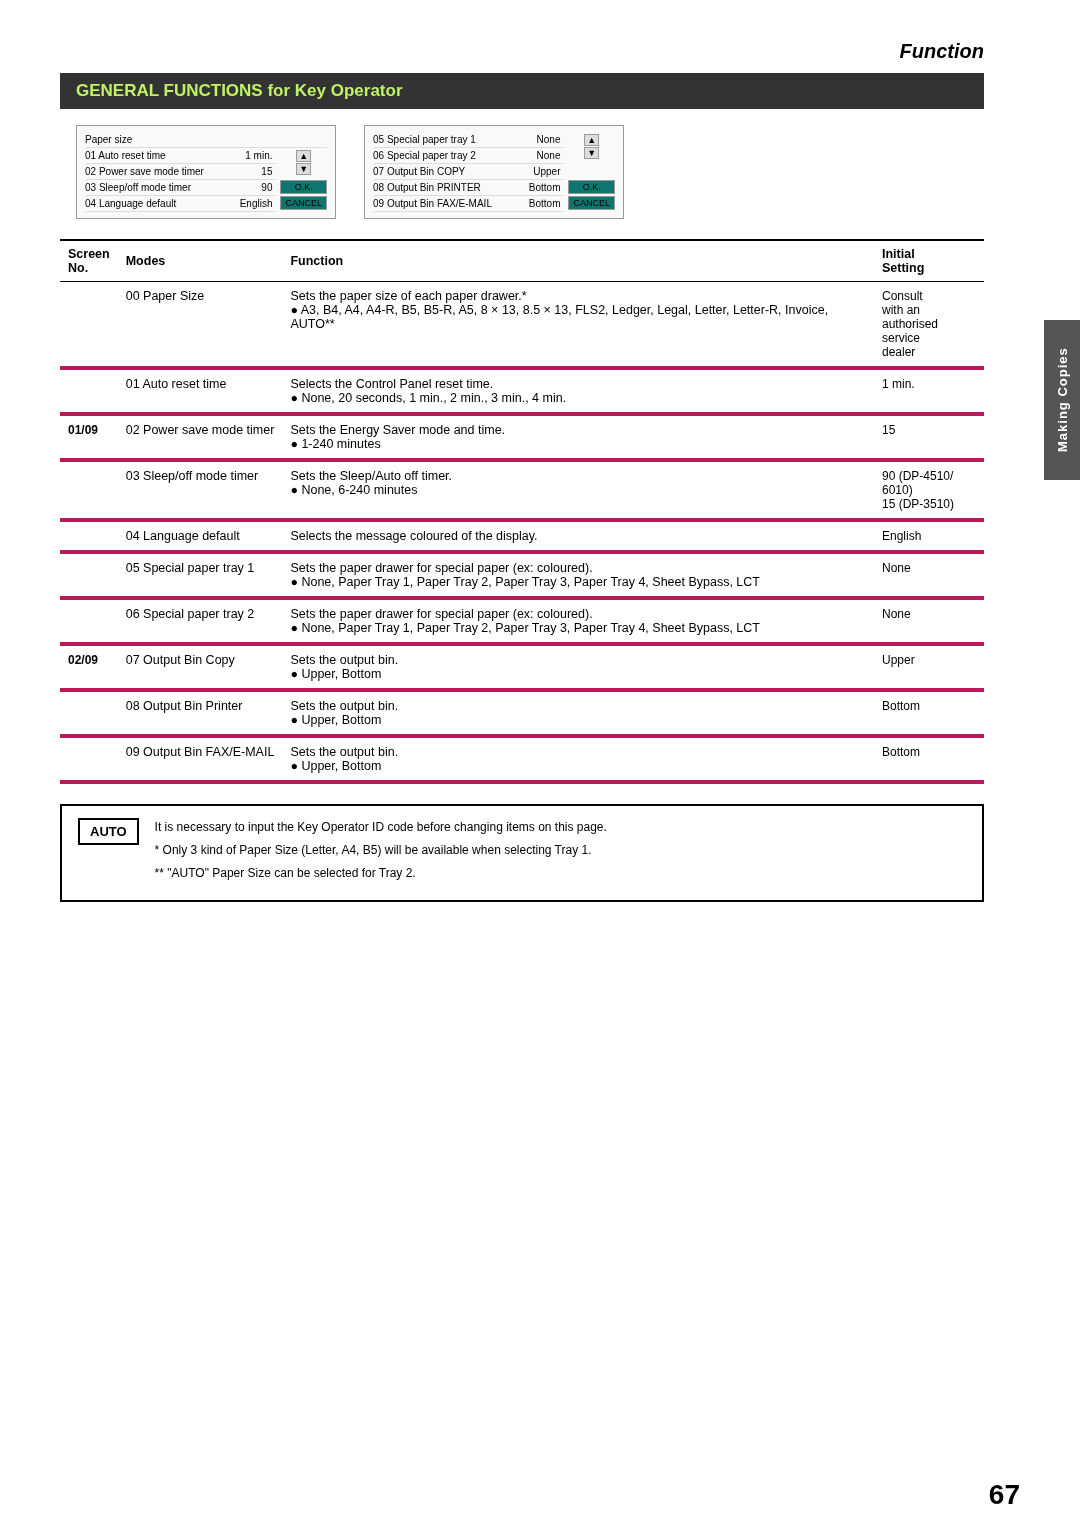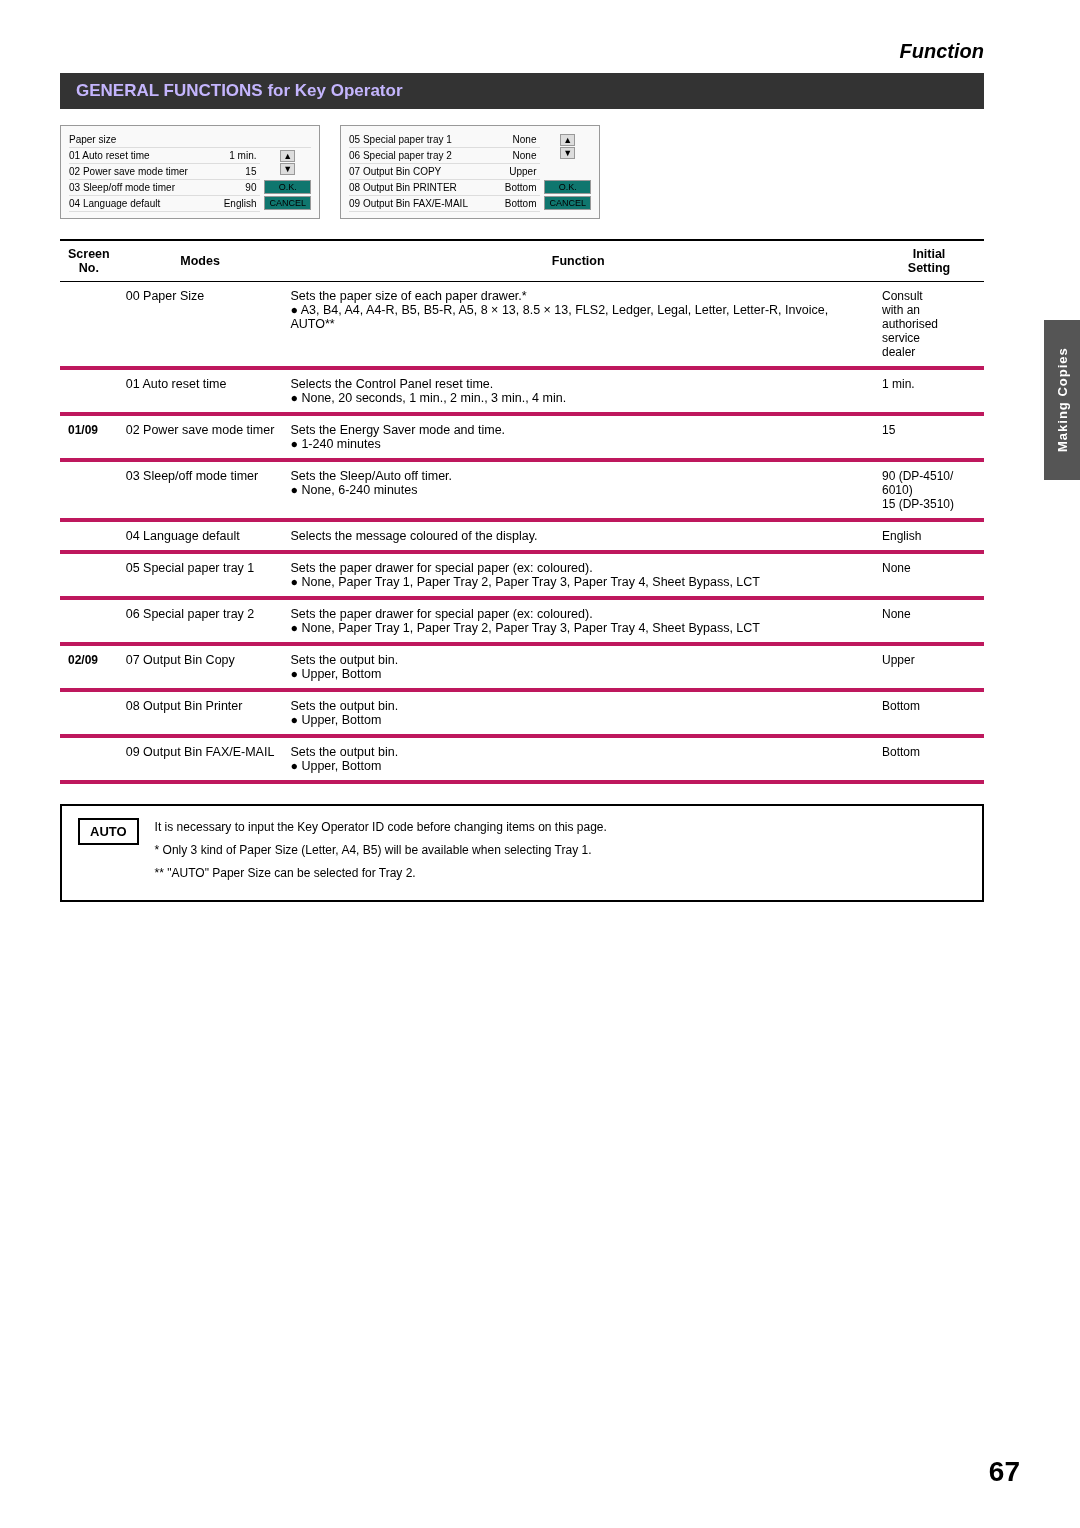--- a/index.html
+++ b/index.html
@@ -44,21 +44,21 @@
       text-align: right;
       font-size: 20px;
       font-weight: bold;
       margin-bottom: 10px;
       font-style: italic;
     }
 
     
     .title-bar {
       background: #333;
-      color: #c4b5fd;
+      color: #bef264;
       font-size: 17px;
       font-weight: bold;
       padding: 8px 16px;
       margin-bottom: 16px;
     }
 
     
     .section-heading {
       font-size: 14px;
       font-weight: bold;
@@ -68,22 +68,23 @@
       gap: 8px;
     }
     .section-heading::before {
       content: '■';
       font-size: 14px;
     }
 
     
     .screen-mockups {
       display: flex;
-      gap: 20px;
+      gap: 28px;
       margin-bottom: 20px;
+      margin-left: 16px;
     }
 
     .screen-mockup {
       border: 1px solid #999;
       padding: 6px 8px;
       font-size: 10px;
       width: 260px;
       background: #f9f9f9;
     }
 
@@ -117,21 +118,21 @@
       border-collapse: collapse;
       margin-bottom: 20px;
       font-size: 12.5px;
     }
 
     .main-table th {
       background: #fff;
       border-top: 2px solid #000;
       border-bottom: 1px solid #000;
       padding: 6px 8px;
-      text-align: center;
+      text-align: left;
       font-weight: bold;
       font-size: 12.5px;
     }
 
     .main-table td {
       border-bottom: 4px solid #be185d;
       padding: 7px 8px;
       vertical-align: top;
     }
 
@@ -166,21 +167,21 @@
       font-size: 13px;
       white-space: nowrap;
       height: fit-content;
     }
 
     .note-content { flex: 1; font-size: 12px; line-height: 1.6; }
 
     
     .page-number {
       position: absolute;
-      bottom: 40px;
+      bottom: 17px;
       right: 60px;
       font-size: 28px;
       font-weight: bold;
     }
 
     .th-screen { width: 55px; }
     .th-modes { width: 160px; }
     .th-function { }
     .th-initial { width: 110px; }
 

